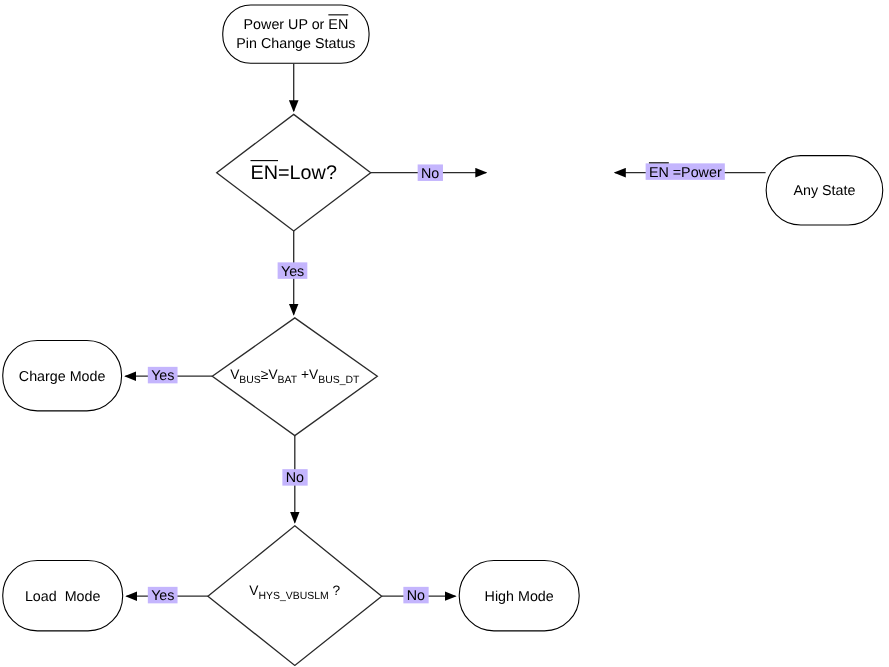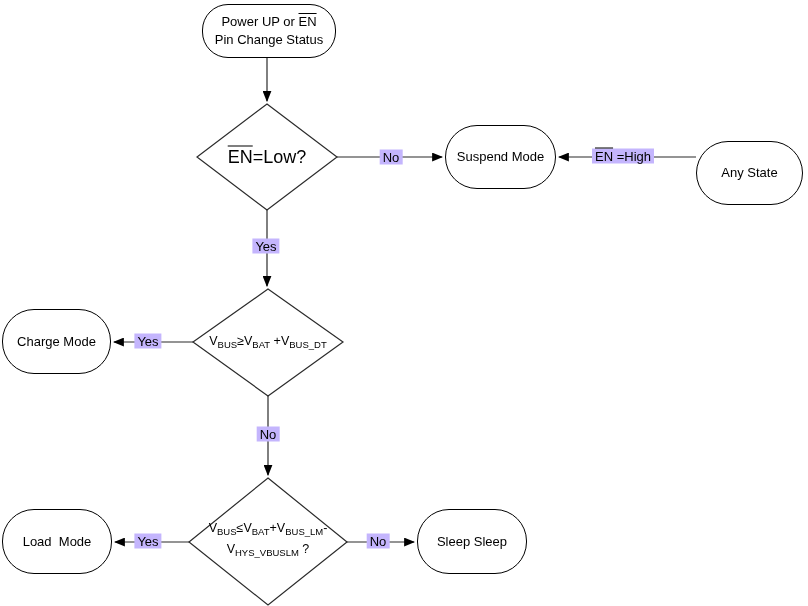--- a/index.html
+++ b/index.html
@@ -103,52 +103,48 @@
 
     <polygon class="diamond" points="267,104 337,157 267,210 197,157"></polygon>
     <polygon class="diamond" points="268,289 343,342 268,396 193,342"></polygon>
     <polygon class="diamond" points="268,478 347,542 268,605 189,542"></polygon>
   </svg>
 
   <div class="node" id="n-start">
     <div><span>Power UP or </span><span class="ovl">EN</span><br><span>Pin Change Status</span></div>
   </div>
 
-  <div class="node" id="n-suspend">
-    <span>Suspend Mode</span>
-  </div>
 
   <div class="node" id="n-any">
     <span>Any State</span>
   </div>
 
   <div class="node" id="n-charge">
     <span>Charge Mode</span>
   </div>
 
   <div class="node" id="n-load">
     <span>Load  Mode</span>
   </div>
 
   <div class="node" id="n-sleep">
-    <span>Sleep Sleep</span>
+    <span>High Mode</span>
   </div>
 
   <div class="dlabel" id="dl-1"><span class="ovl">EN</span><span>=Low?</span></div>
 
   <div class="dlabel formula" id="dl-2"><span>V</span><sub>BUS</sub><span>≥</span><span>V</span><sub>BAT</sub><span> +</span><span>V</span><sub>BUS_DT</sub></div>
 
   <div class="dlabel formula" id="dl-3">
-    <div><span>V</span><sub>BUS</sub><span>≤</span><span>V</span><sub>BAT</sub><span>+</span><span>V</span><sub>BUS_LM</sub><span>-</span></div>
     <div><span>V</span><sub>HYS_VBUSLM</sub><span> ?</span></div>
   </div>
 
   <div class="elabel" id="l-no1">No</div>
 
-  <div class="elabel" id="l-enhigh"><span class="ovl">EN</span><span> =High</span></div>
+  <div class="elabel" id="l-enhigh"><span class="ovl">EN</span><span> =Power</span></div>
 
   <div class="elabel" id="l-yes1">Yes</div>
 
   <div class="elabel" id="l-yes2">Yes</div>
 
   <div class="elabel" id="l-no2">No</div>
 
   <div class="elabel" id="l-yes3">Yes</div>
 
   <div class="elabel" id="l-no3">No</div>

